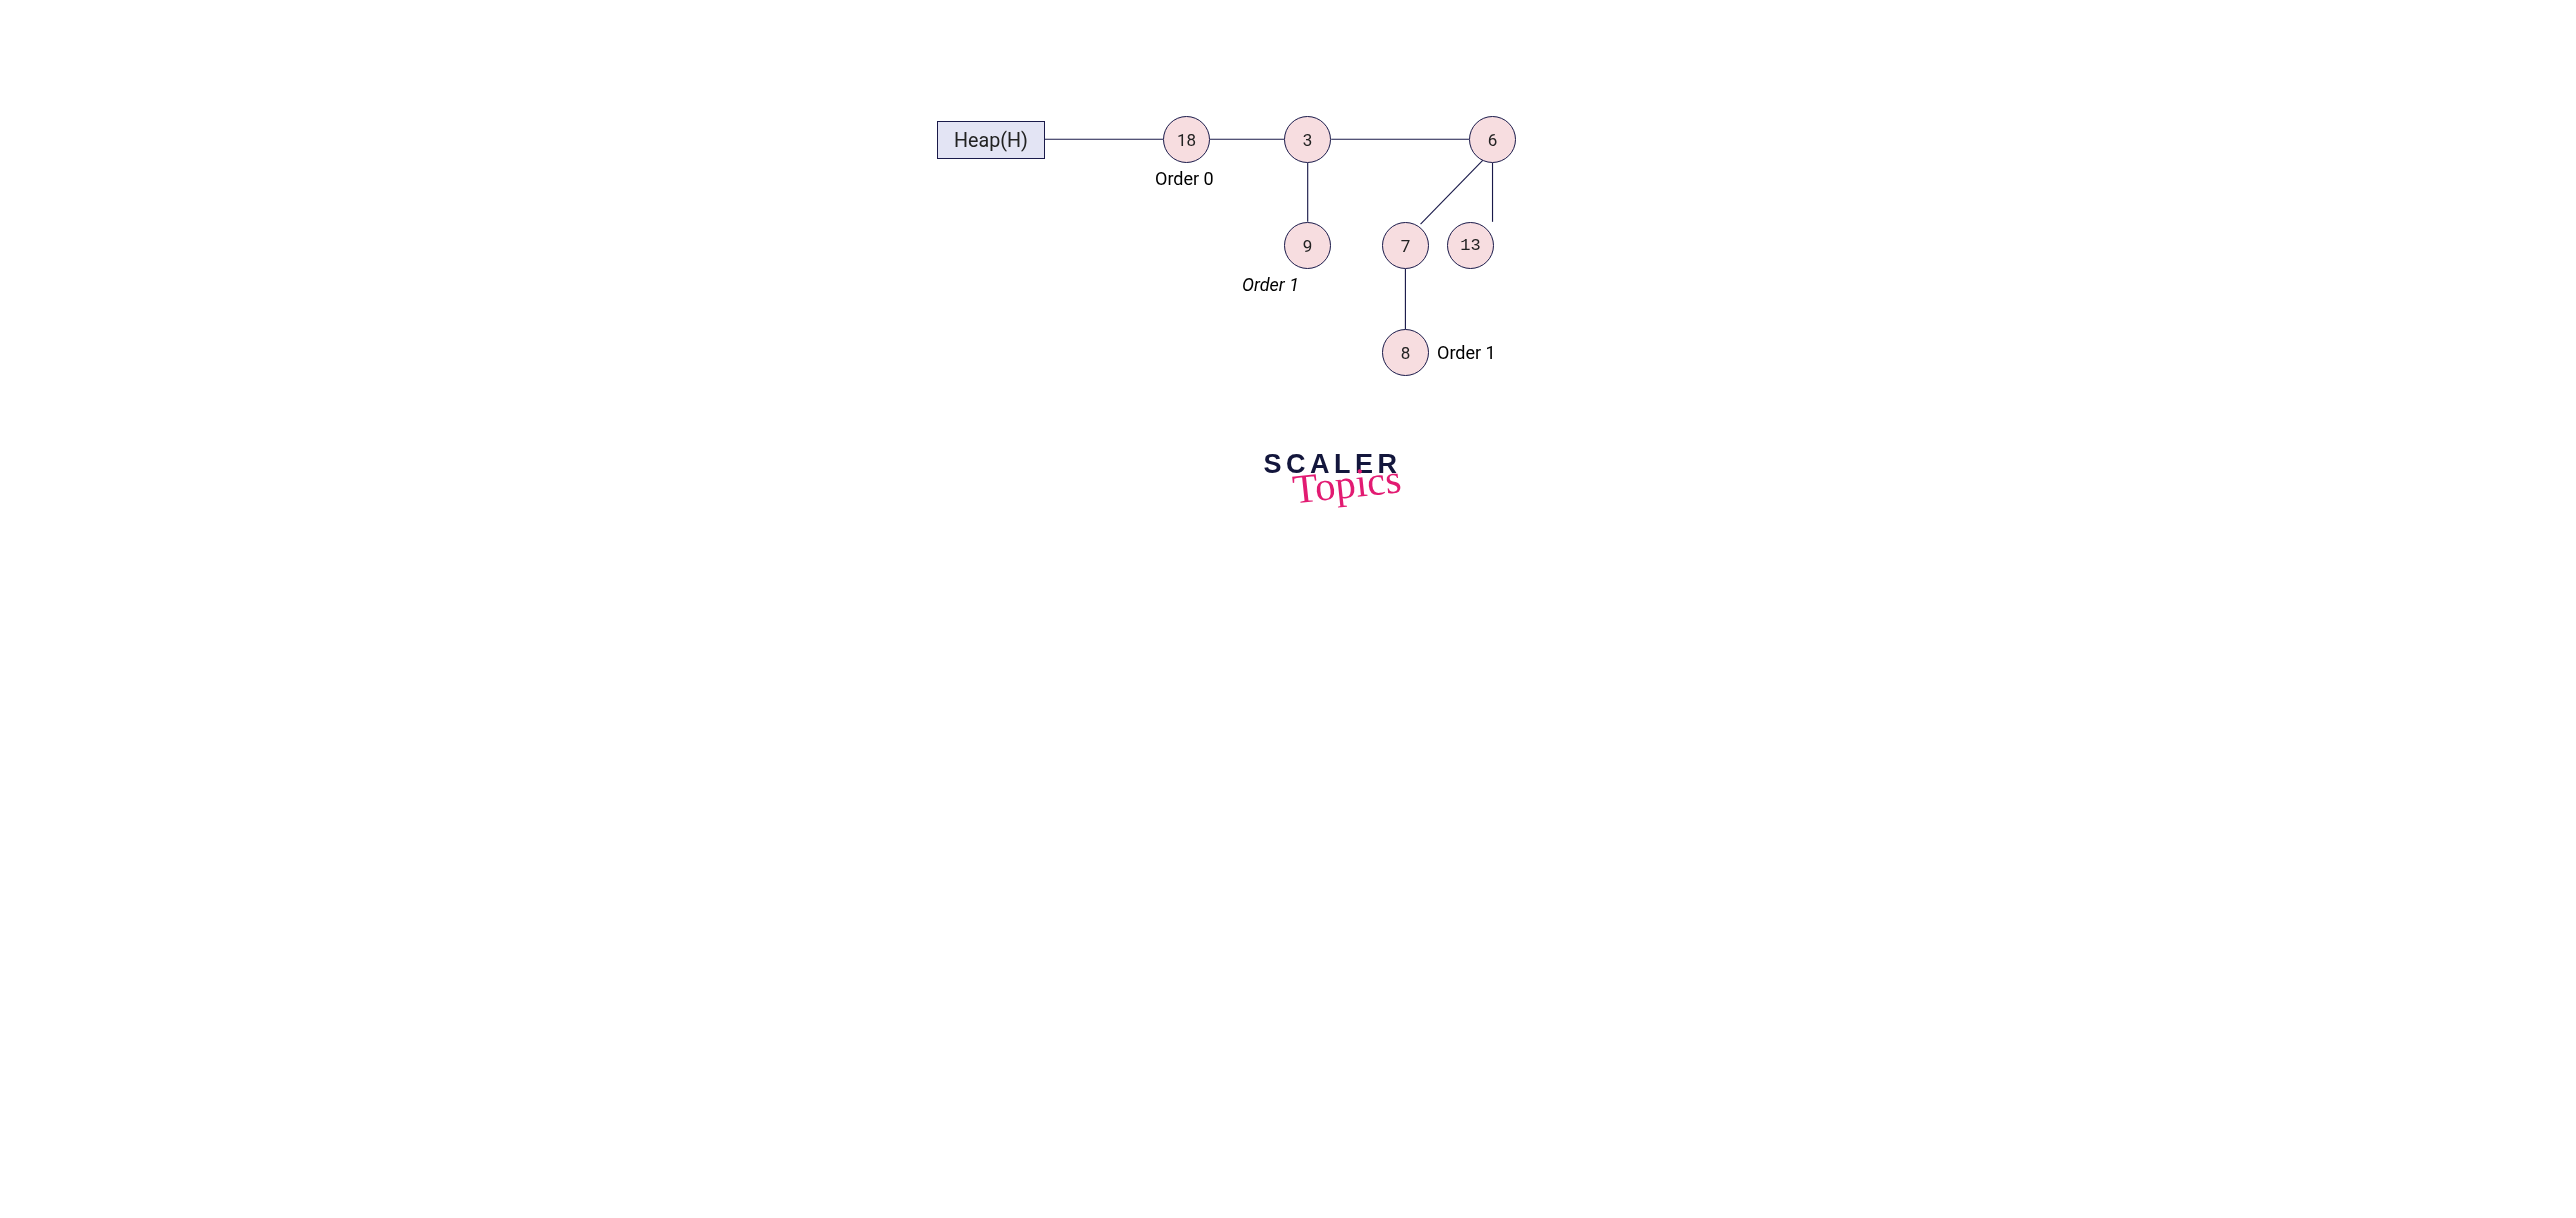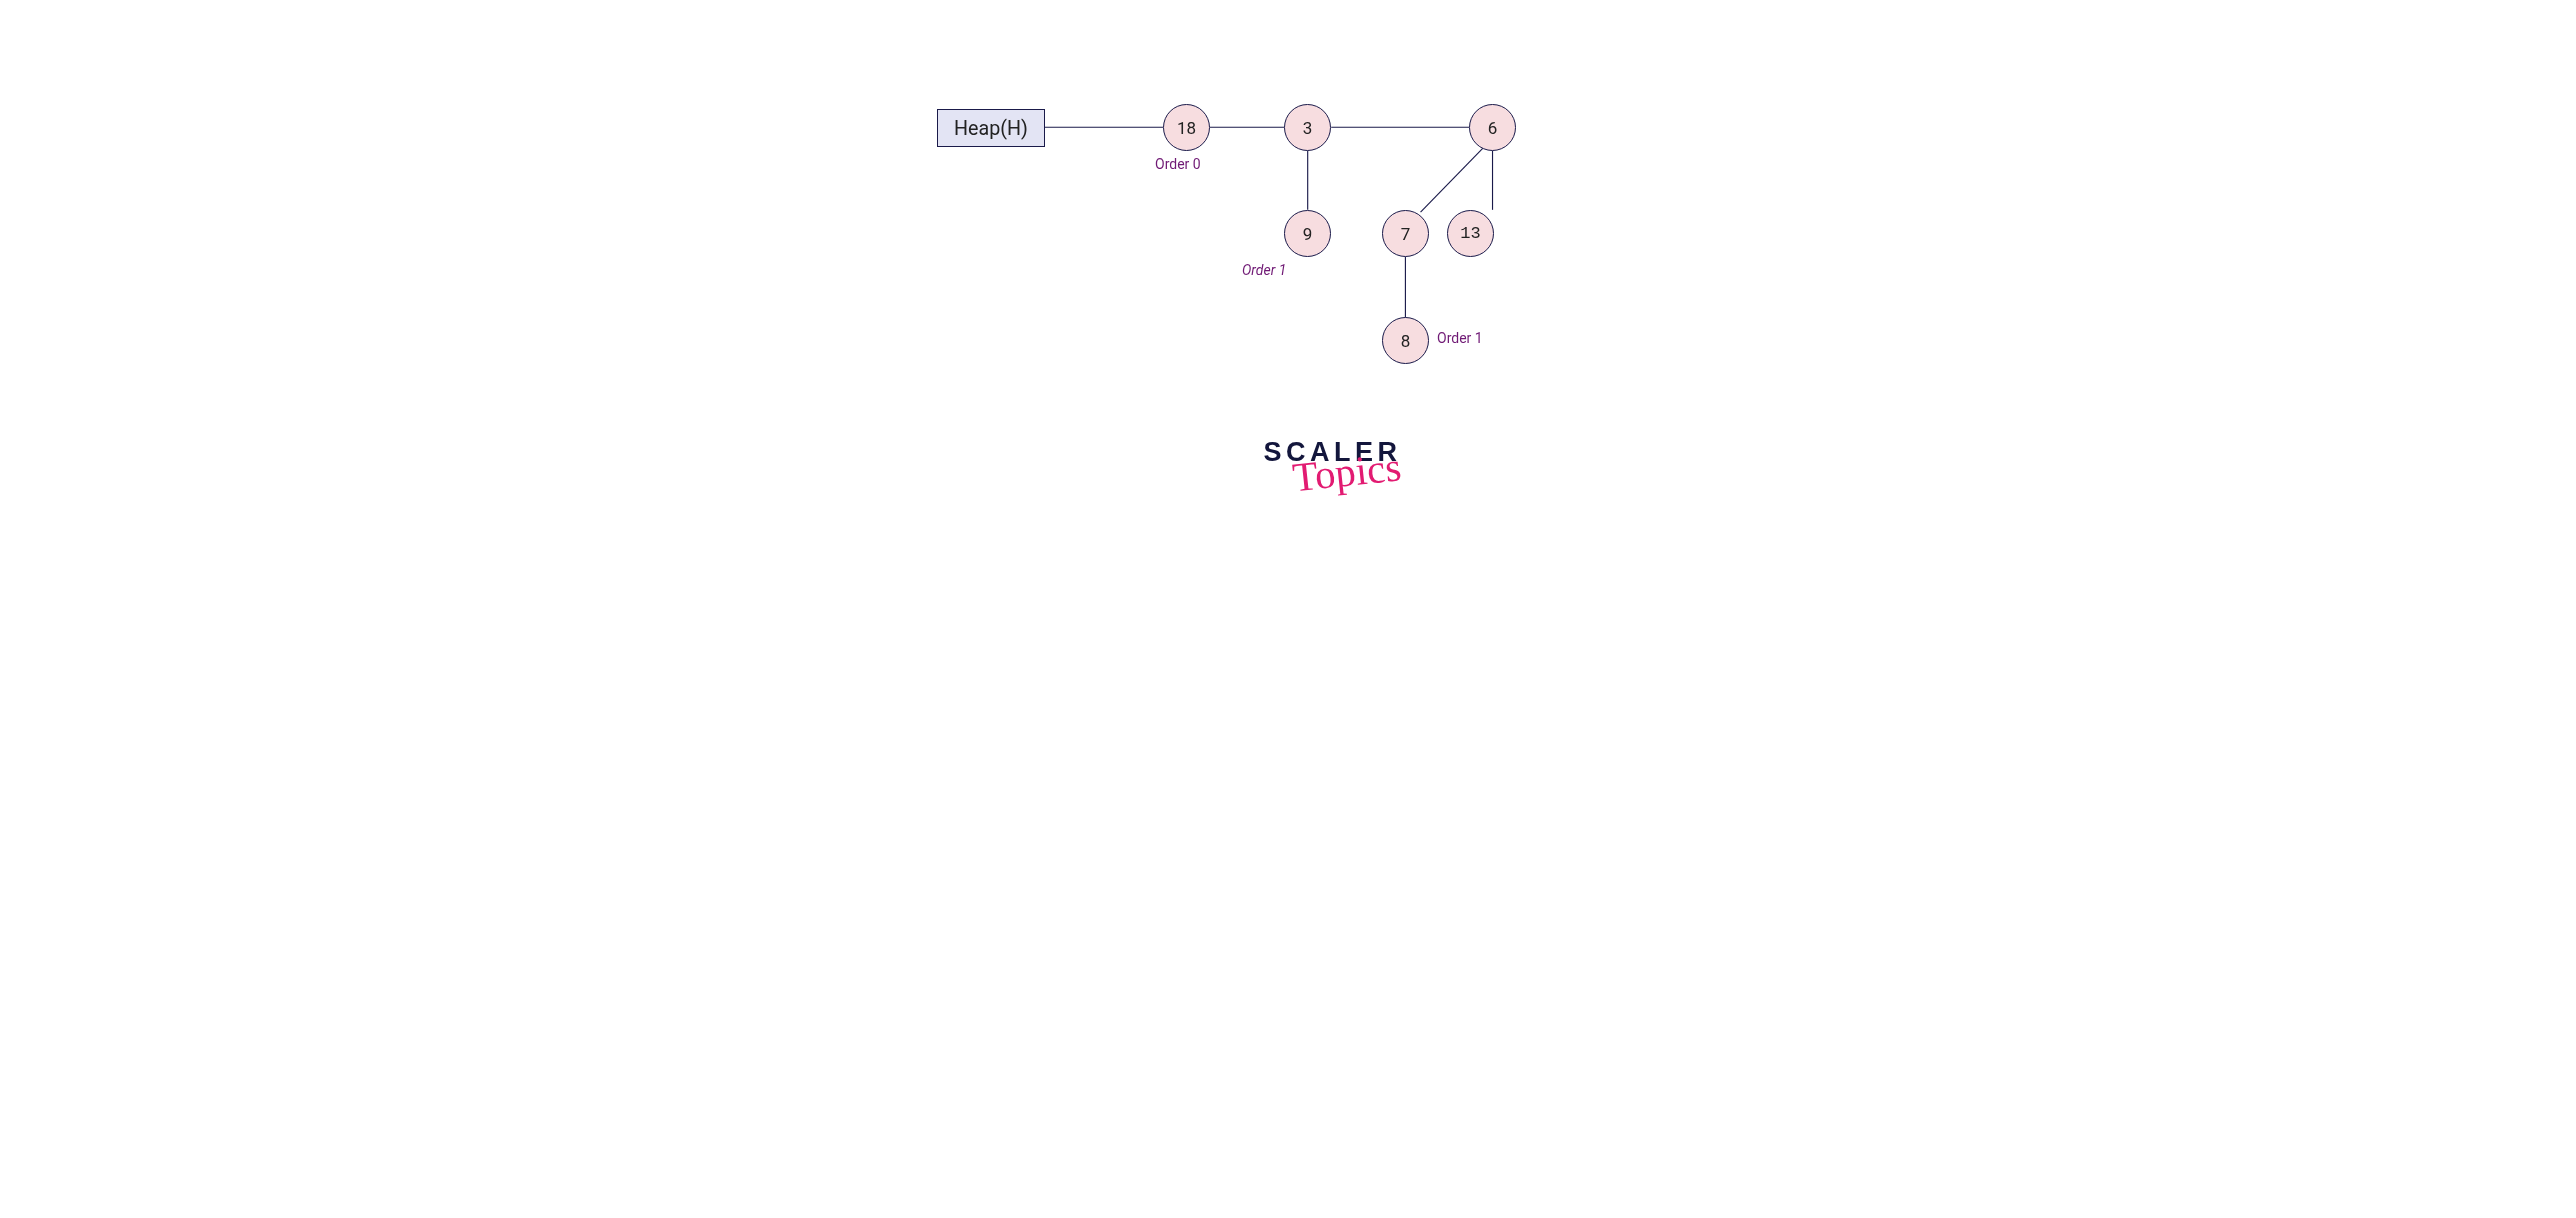--- a/index.html
+++ b/index.html
@@ -7,21 +7,21 @@
     padding: 0;
     width: 100%;
     height: 100%;
     background: #ffffff;
     font-family: -apple-system, BlinkMacSystemFont, "Segoe UI", Roboto, "Helvetica Neue", Arial, sans-serif;
   }
   .canvas {
     position: relative;
     width: 1288px;
     height: 606px;
-    margin: 0 auto;
+    margin: 12px auto;
     background: #ffffff;
   }
   svg {
     position: absolute;
     top: 0;
     left: 0;
   }
   .heap-box {
     position: absolute;
     width: 106px;
@@ -43,22 +43,22 @@
     border: 1.1px solid #1a1a4a;
     display: flex;
     align-items: center;
     justify-content: center;
     font-size: 17px;
     color: #222;
     box-sizing: border-box;
   }
   .label {
     position: absolute;
-    font-size: 14px;
-    color: #701a75;
+    font-size: 18px;
+    color: #000000;
     white-space: nowrap;
   }
   .brand {
     position: absolute;
     text-align: right;
     left: 50%;
     transform: translateX(-50%);
     top: 439px;
     width: 227px;
   }

